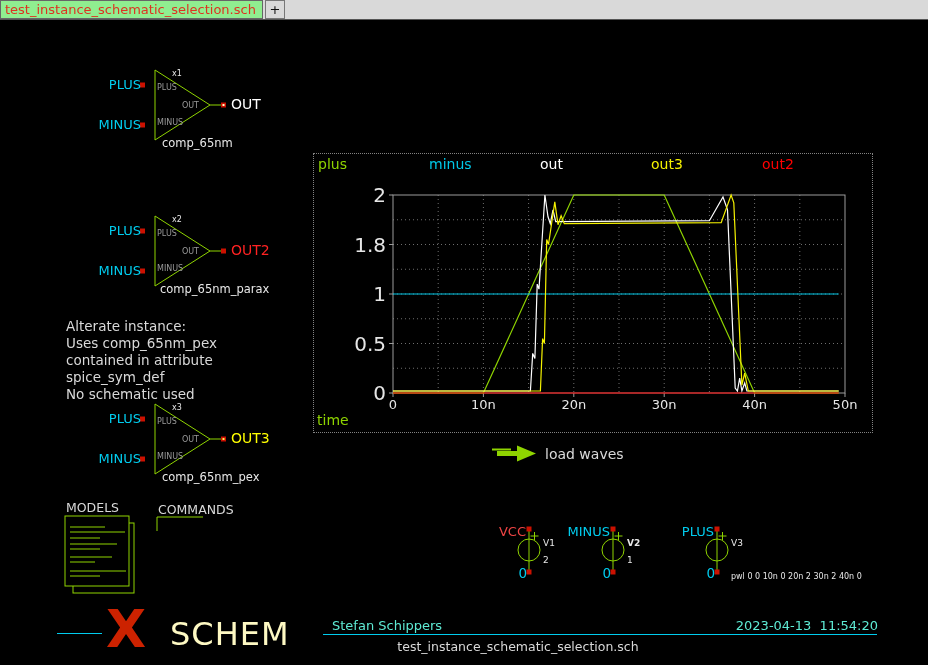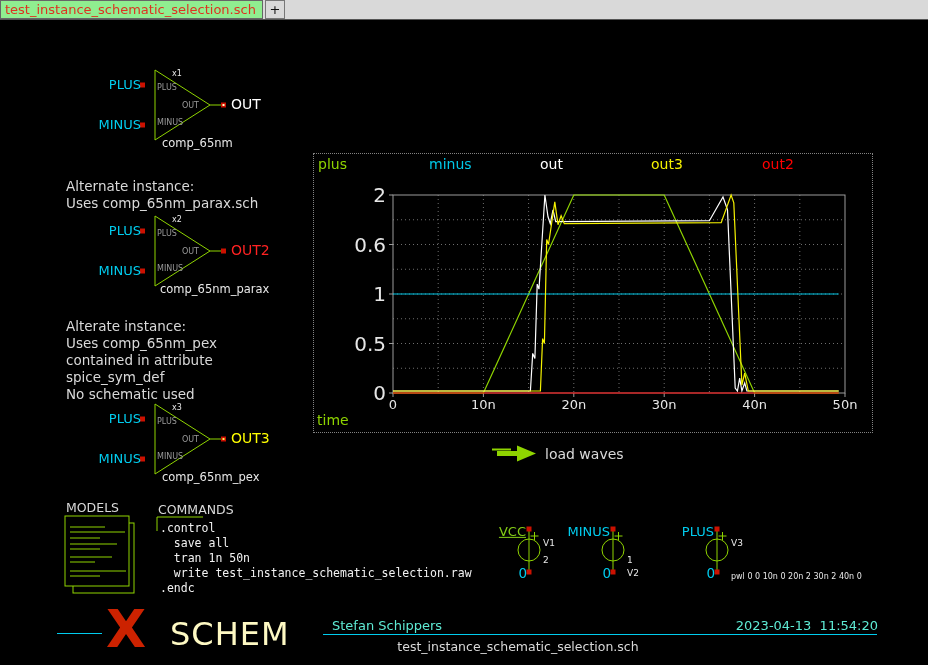--- a/index.html
+++ b/index.html
@@ -156,22 +156,20 @@
 
   <div class="t pinlbl" style="right:787px;top:85px;">PLUS</div>
   <div class="t pinlbl" style="right:787px;top:125px;">MINUS</div>
   <div class="t outlbl" style="left:231px;top:105px;color:#ffffff;">OUT</div>
   <div class="t ref" style="left:172px;top:69px;">x1</div>
   <div class="t inner" style="left:157px;top:83px;">PLUS</div>
   <div class="t inner" style="left:157px;top:118px;">MINUS</div>
   <div class="t inner" style="right:729px;top:101px;">OUT</div>
   <div class="t cname" style="left:162px;top:136px;">comp_65nm</div>
 
-  <div class="t desc preline" style="left:66px;top:178px;">Alternate instance:
-Uses comp_65nm_parax.sch</div>
   <div class="t pinlbl" style="right:787px;top:231px;">PLUS</div>
   <div class="t pinlbl" style="right:787px;top:271px;">MINUS</div>
   <div class="t outlbl" style="left:231px;top:251px;color:#ff2222;">OUT2</div>
   <div class="t ref" style="left:172px;top:215px;">x2</div>
   <div class="t inner" style="left:157px;top:229px;">PLUS</div>
   <div class="t inner" style="left:157px;top:264px;">MINUS</div>
   <div class="t inner" style="right:729px;top:247px;">OUT</div>
   <div class="t cname" style="left:160px;top:282px;">comp_65nm_parax</div>
 
   <div class="t desc preline" style="left:66px;top:318px;">Alterate instance:
@@ -183,35 +181,30 @@
   <div class="t pinlbl" style="right:787px;top:459px;">MINUS</div>
   <div class="t outlbl" style="left:231px;top:439px;color:#ffff00;">OUT3</div>
   <div class="t ref" style="left:172px;top:403px;">x3</div>
   <div class="t inner" style="left:157px;top:417px;">PLUS</div>
   <div class="t inner" style="left:157px;top:452px;">MINUS</div>
   <div class="t inner" style="right:729px;top:435px;">OUT</div>
   <div class="t cname" style="left:162px;top:470px;">comp_65nm_pex</div>
 
   <div class="t seclbl" style="left:66px;top:500px;">MODELS</div>
   <div class="t seclbl" style="left:158px;top:502px;">COMMANDS</div>
-  <div class="t cmds pre" style="left:160px;top:521px;">.control
-  save all
-  tran 1n 50n
-  write test_instance_schematic_selection.raw
-.endc</div>
 
   <div class="t loadw" style="left:545px;top:446px;">load waves</div>
 
-  <div class="t netlbl" style="right:402px;top:532px;color:#84cc16;text-decoration:underline;">VCC</div>
+  <div class="t netlbl" style="right:402px;top:532px;color:#ef4444;">VCC</div>
   <div class="t vref" style="left:543px;top:538px;">V1</div>
   <div class="t vval" style="left:543px;top:555px;">2</div>
   <div class="t gnd" style="right:401px;top:573px;">0</div>
 
   <div class="t netlbl cyan" style="right:318px;top:532px;">MINUS</div>
-  <div class="t vref" style="left:627px;top:568px;">V2</div>
+  <div class="t vref" style="left:627px;top:538px;font-weight:bold;">V2</div>
   <div class="t vval" style="left:627px;top:555px;">1</div>
   <div class="t gnd" style="right:317px;top:573px;">0</div>
 
   <div class="t netlbl cyan" style="right:214px;top:532px;">PLUS</div>
   <div class="t vref" style="left:731px;top:538px;">V3</div>
   <div class="t vval vpwl" style="left:731px;top:556px;">pwl 0 0 10n 0 20n 2 30n 2 40n 0</div>
   <div class="t gnd" style="right:213px;top:573px;">0</div>
 
   <div class="panel"></div>
   <svg id="plot-svg" width="928" height="665" viewBox="0 0 928 665" style="pointer-events:none;">
@@ -250,21 +243,21 @@
       <polyline points="393.0,393.0 838.7,393.0" fill="none" stroke="#ff0000" stroke-width="1.2"></polyline>
     </svg>
   <div id="graph-text" style="position:absolute;left:0;top:0;width:928px;height:665px;pointer-events:none;">
       <div style="left:393px;top:397px;transform:translateX(-50%);">0</div>
       <div style="left:483.4px;top:397px;transform:translateX(-50%);">10n</div>
       <div style="left:573.8px;top:397px;transform:translateX(-50%);">20n</div>
       <div style="left:664.2px;top:397px;transform:translateX(-50%);">30n</div>
       <div style="left:754.6px;top:397px;transform:translateX(-50%);">40n</div>
       <div style="left:845px;top:397px;transform:translateX(-50%);">50n</div>
       <div style="right:542px;top:195px;transform:translateY(-50%);font-size:20px;">2</div>
-      <div style="right:542px;top:244.5px;transform:translateY(-50%);font-size:20px;">0.6</div>
+      <div style="right:542px;top:244.5px;transform:translateY(-50%);font-size:20px;">1.8</div>
       <div style="right:542px;top:294px;transform:translateY(-50%);font-size:20px;">1</div>
       <div style="right:542px;top:343.5px;transform:translateY(-50%);font-size:20px;">0.5</div>
       <div style="right:542px;top:393px;transform:translateY(-50%);font-size:20px;">0</div>
       <div style="left:318px;top:156px;color:#8fd400;font-size:14px;pointer-events:auto;">plus</div>
       <div style="left:429px;top:156px;color:#00c8e8;font-size:14px;pointer-events:auto;">minus</div>
       <div style="left:540px;top:156px;color:#ffffff;font-size:14px;pointer-events:auto;">out</div>
       <div style="left:651px;top:156px;color:#f5f200;font-size:14px;pointer-events:auto;">out3</div>
       <div style="left:762px;top:156px;color:#ff0000;font-size:14px;pointer-events:auto;">out2</div>
     </div>
   <div class="t timelbl" style="left:317px;top:412px;">time</div>

